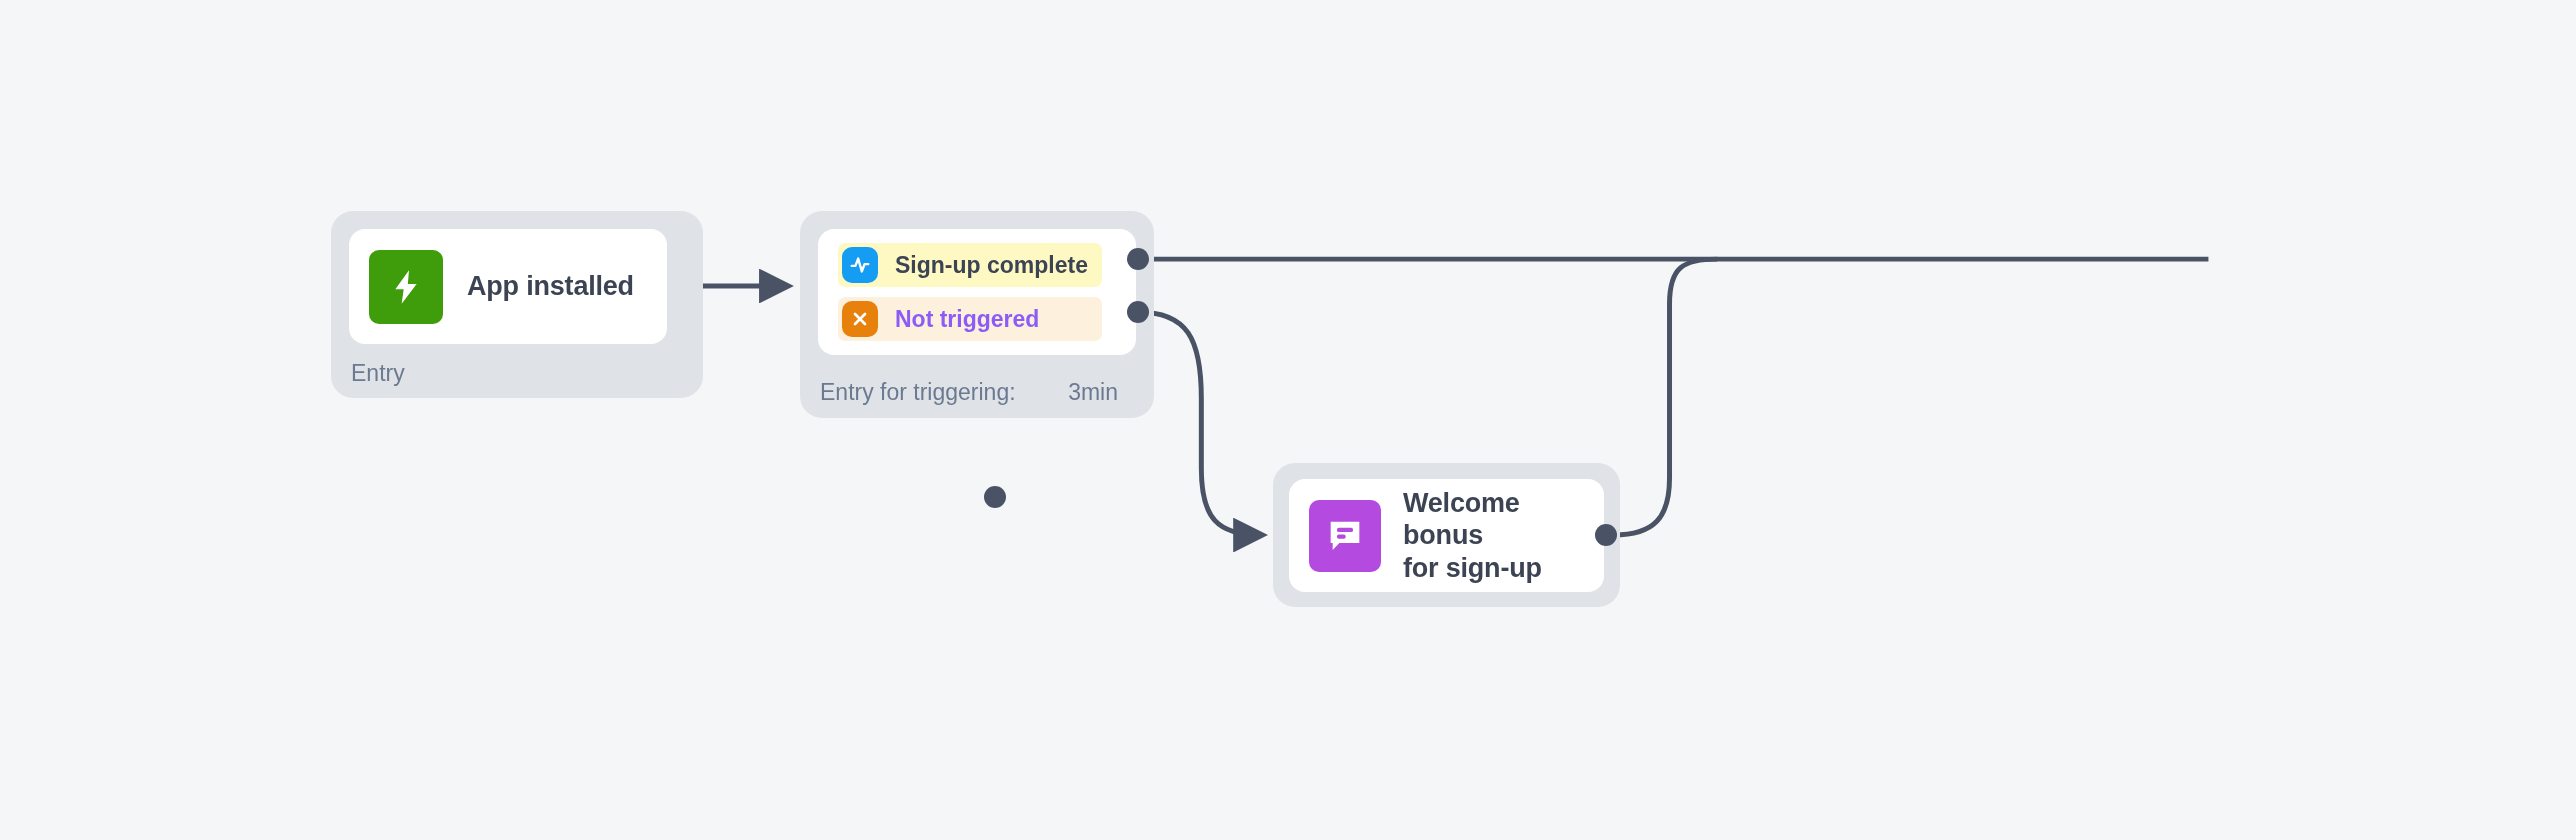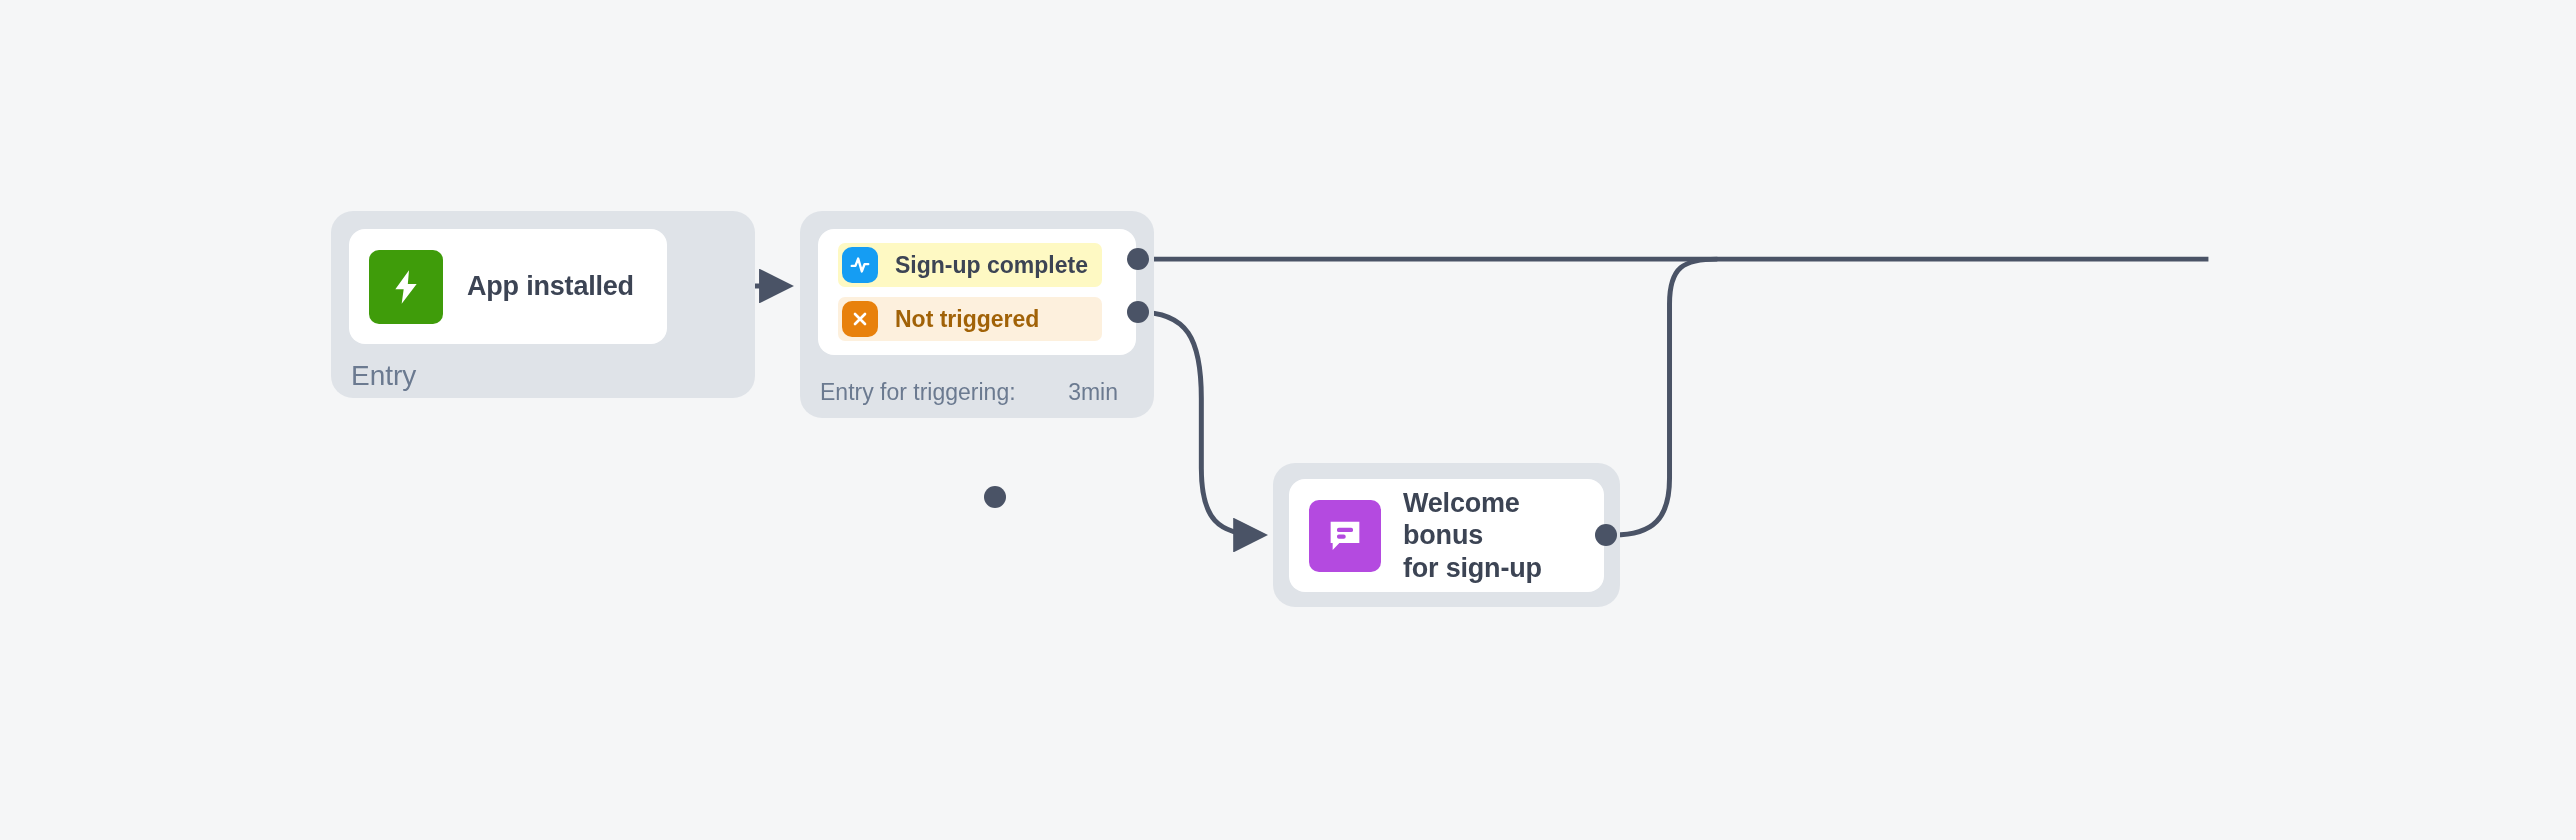--- a/index.html
+++ b/index.html
@@ -47,42 +47,42 @@
     border-radius: 10px;
     display: flex;
     align-items: center;
     justify-content: center;
     flex: 0 0 auto;
   }
   .tile svg { display: block; }
 
   
   #node-entry {
-    left: 331px; top: 211px; width: 424px; height: 187px;
+    left: 331px; top: 211px; width: 372px; height: 187px;
   }
   #node-entry .node-card {
     left: 18px; top: 18px; width: 318px; height: 115px;
     display: flex; align-items: center; padding-left: 20px;
   }
   #node-entry .tile {
     width: 74px; height: 74px; background: #3f9c0a;
   }
   .node-title {
     color: #3c4454;
     font-size: 27px;
     font-weight: bold;
     line-height: 1.2;
     letter-spacing: -0.2px;
   }
   #node-entry .node-title { margin-left: 24px; }
   .node-footer {
     position: absolute;
     left: 20px;
     color: #6b7a90;
-    font-size: 28px;
+    font-size: 23px;
     line-height: 1;
   }
   #node-entry .node-footer { top: 151px; }
 
   
   #node-trigger {
     left: 800px; top: 211px; width: 354px; height: 207px;
   }
   #node-trigger .node-card {
     left: 18px; top: 18px; width: 318px; height: 126px;
@@ -102,21 +102,21 @@
     font-size: 23px;
     font-weight: bold;
     margin-left: 17px;
     white-space: nowrap;
   }
   #branch-success { background: #fef9c3; }
   #branch-success .tile { background: #159df3; }
   #branch-success .branch-label { color: #3c4454; }
   #branch-fail { background: #fdf0dd; }
   #branch-fail .tile { background: #e8810c; }
-  #branch-fail .branch-label { color: #a16207; }
+  #branch-fail .branch-label { color: #8b5cf6; }
 
   .footer-row {
     position: absolute;
     left: 20px;
     top: 162px;
     width: 314px;
     display: flex;
     justify-content: space-between;
     align-items: baseline;
     color: #6b7a90;

